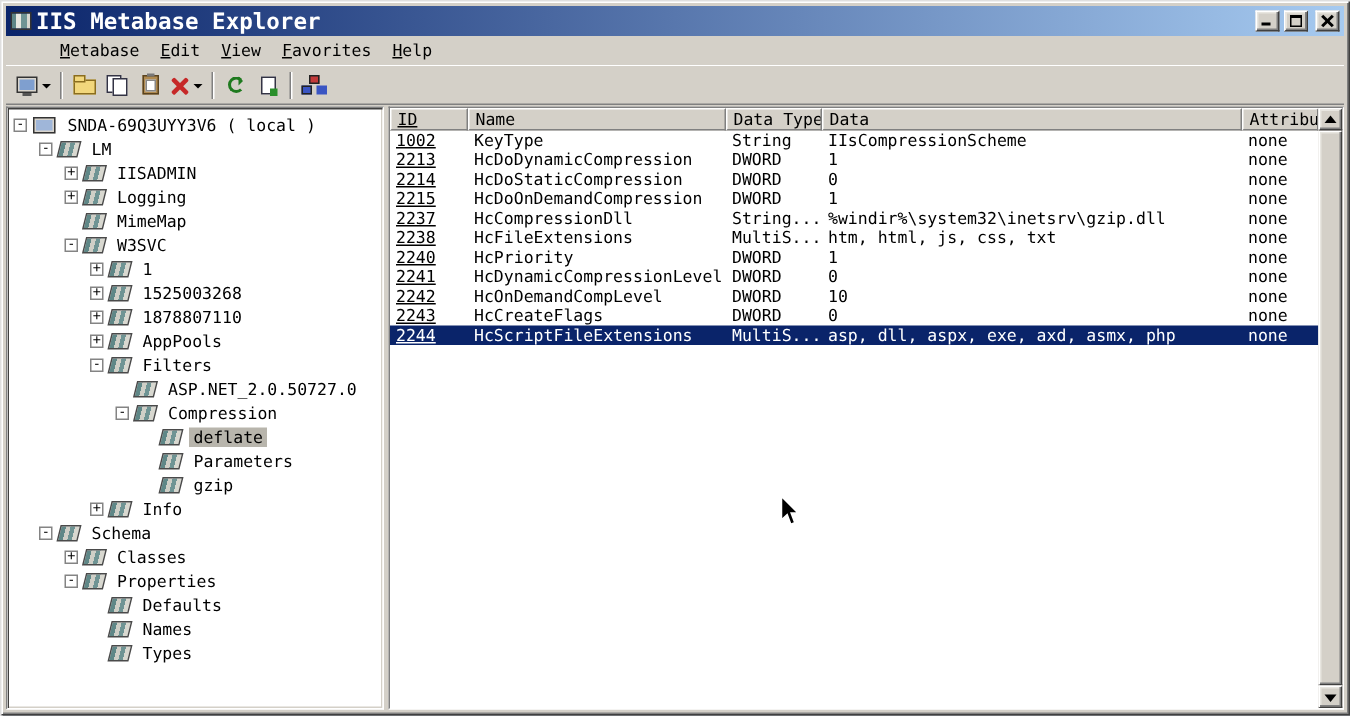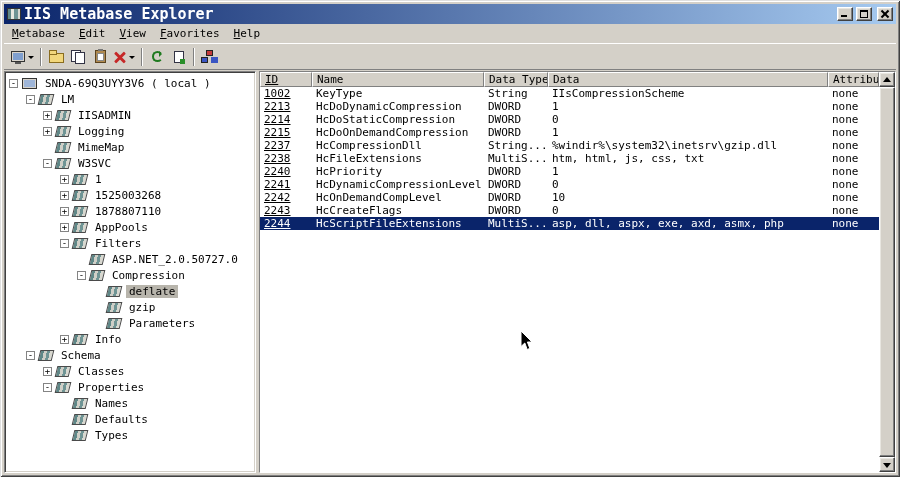--- a/index.html
+++ b/index.html
@@ -28,21 +28,21 @@
     box-shadow: inset -1px -1px 0 #808080, inset 1px 1px 0 #e8e6e0; }
   .win-btn.gap { margin-left:2px; }
   .glyph-min { position:absolute; left:3px; width:6px; bottom:3px; height:2px; background:#000; }
   .glyph-max { position:absolute; left:3px; top:2px; width:8px; height:8px; border:1px solid #000; border-top-width:2px; }
   .glyph-close { position:absolute; inset:0; }
   .glyph-close::before, .glyph-close::after {
     content:""; position:absolute; left:2px; top:5px; width:10px; height:2px; background:#000; }
   .glyph-close::before { transform:rotate(45deg); }
   .glyph-close::after  { transform:rotate(-45deg); }
   
-  .menubar { height:19px; flex:none; display:flex; align-items:center; padding-left:1px; }
+  .menubar { height:19px; flex:none; display:flex; align-items:center; padding-left:1px;margin-left:28px; }
   .menu-item { padding:2px 7px; white-space:nowrap; }
   .menu-item .key { text-decoration:underline; }
   
   .toolbar { height:27px; flex:none; display:flex; align-items:center; padding:1px 4px;
     box-shadow: inset 0 1px 0 #ffffff, inset 0 -1px 0 #808080; }
   .tb-btn { height:22px; min-width:22px; display:flex; align-items:center; justify-content:center; padding:0 3px; }
   .tb-sep { width:2px; height:18px; margin:0 3px; border-left:1px solid #808080; border-right:1px solid #ffffff; }
   .drop-arrow { width:0; height:0; border:3px solid transparent; border-top-color:#000; margin-left:3px; margin-top:4px; }
   .i-connect { position:relative; width:14px; height:11px; border:1px solid #333; background:#d8d4cc; }
   .i-connect::before { content:""; position:absolute; inset:1px; background:#7f9fcf; }
@@ -240,27 +240,27 @@
           <span class="tlabel">Compression</span>
         </div>
       <div class="tree-item d5 selected">
           <span class="expander"></span>
           <span class="node-icon book-icon"></span>
           <span class="tlabel">deflate</span>
         </div>
       <div class="tree-item d5">
           <span class="expander"></span>
           <span class="node-icon book-icon"></span>
+          <span class="tlabel">Parameters</span>
+        </div>
+      <div class="tree-item d5">
+          <span class="expander"></span>
+          <span class="node-icon book-icon"></span>
           <span class="tlabel">gzip</span>
         </div>
-      <div class="tree-item d5">
-          <span class="expander"></span>
-          <span class="node-icon book-icon"></span>
-          <span class="tlabel">Parameters</span>
-        </div>
       <div class="tree-item d3">
           <span class="expander boxed">+</span>
           <span class="node-icon book-icon"></span>
           <span class="tlabel">Info</span>
         </div>
       <div class="tree-item d1">
           <span class="expander boxed">-</span>
           <span class="node-icon book-icon"></span>
           <span class="tlabel">Schema</span>
         </div>
@@ -270,26 +270,26 @@
           <span class="tlabel">Classes</span>
         </div>
       <div class="tree-item d2">
           <span class="expander boxed">-</span>
           <span class="node-icon book-icon"></span>
           <span class="tlabel">Properties</span>
         </div>
       <div class="tree-item d3">
           <span class="expander"></span>
           <span class="node-icon book-icon"></span>
+          <span class="tlabel">Defaults</span>
+        </div>
+      <div class="tree-item d3">
+          <span class="expander"></span>
+          <span class="node-icon book-icon"></span>
           <span class="tlabel">Names</span>
-        </div>
-      <div class="tree-item d3">
-          <span class="expander"></span>
-          <span class="node-icon book-icon"></span>
-          <span class="tlabel">Defaults</span>
         </div>
       <div class="tree-item d3">
           <span class="expander"></span>
           <span class="node-icon book-icon"></span>
           <span class="tlabel">Types</span>
         </div>
     </div>
 
     <div class="splitter"></div>
 

